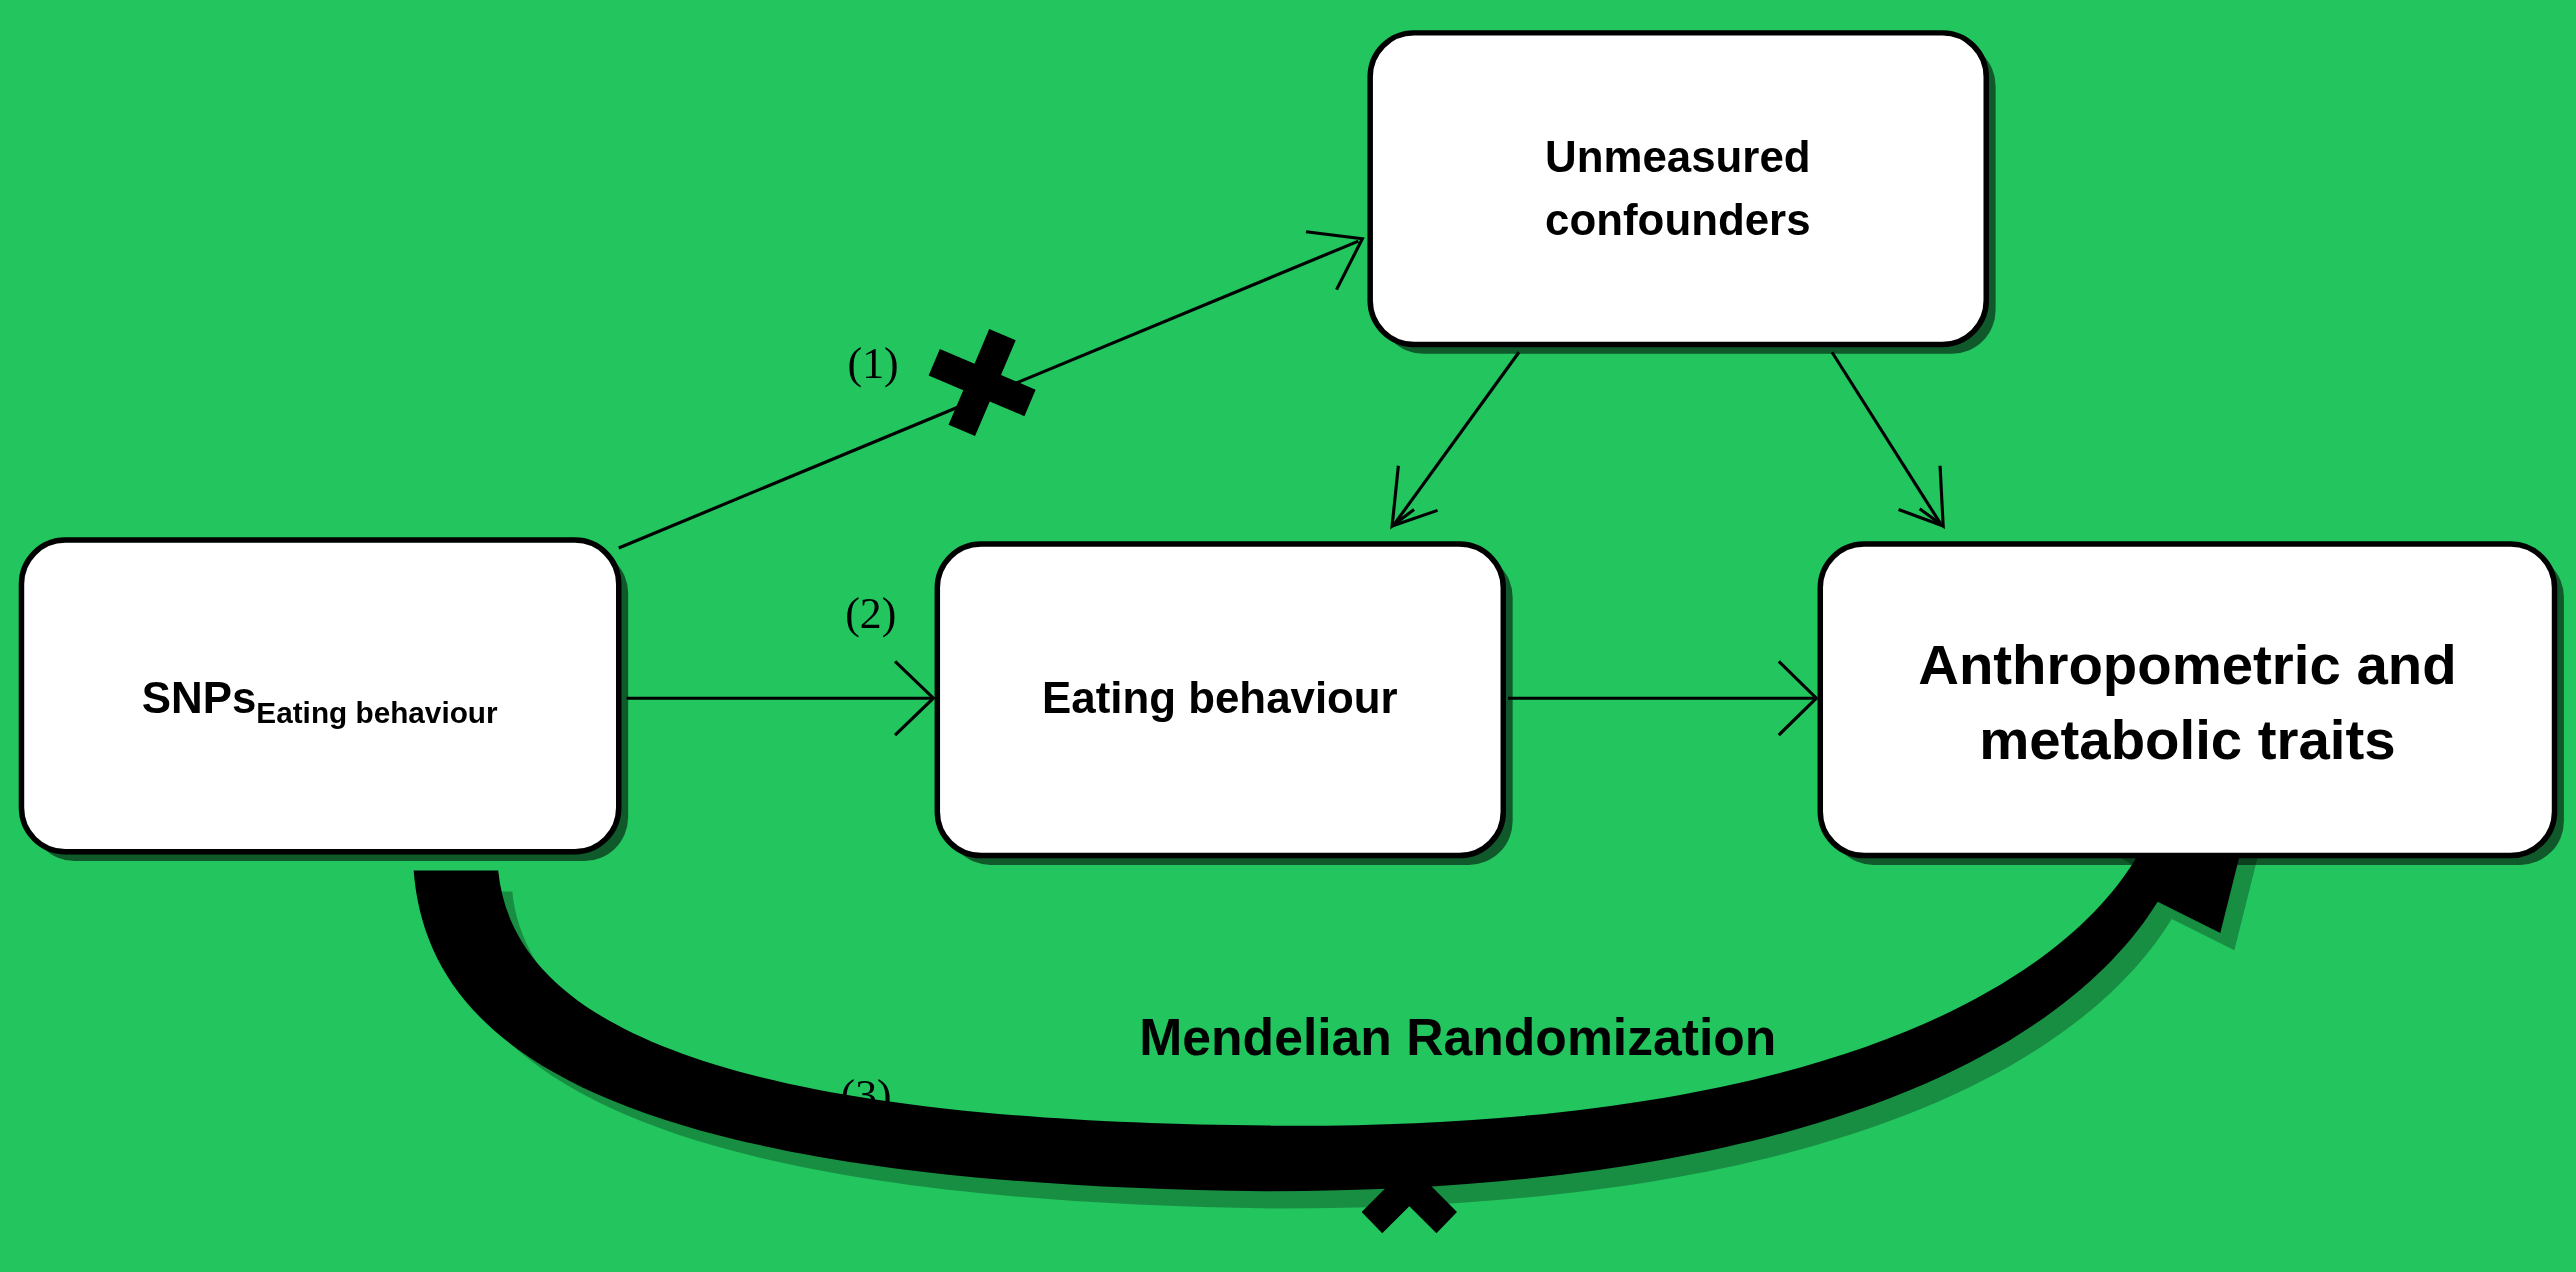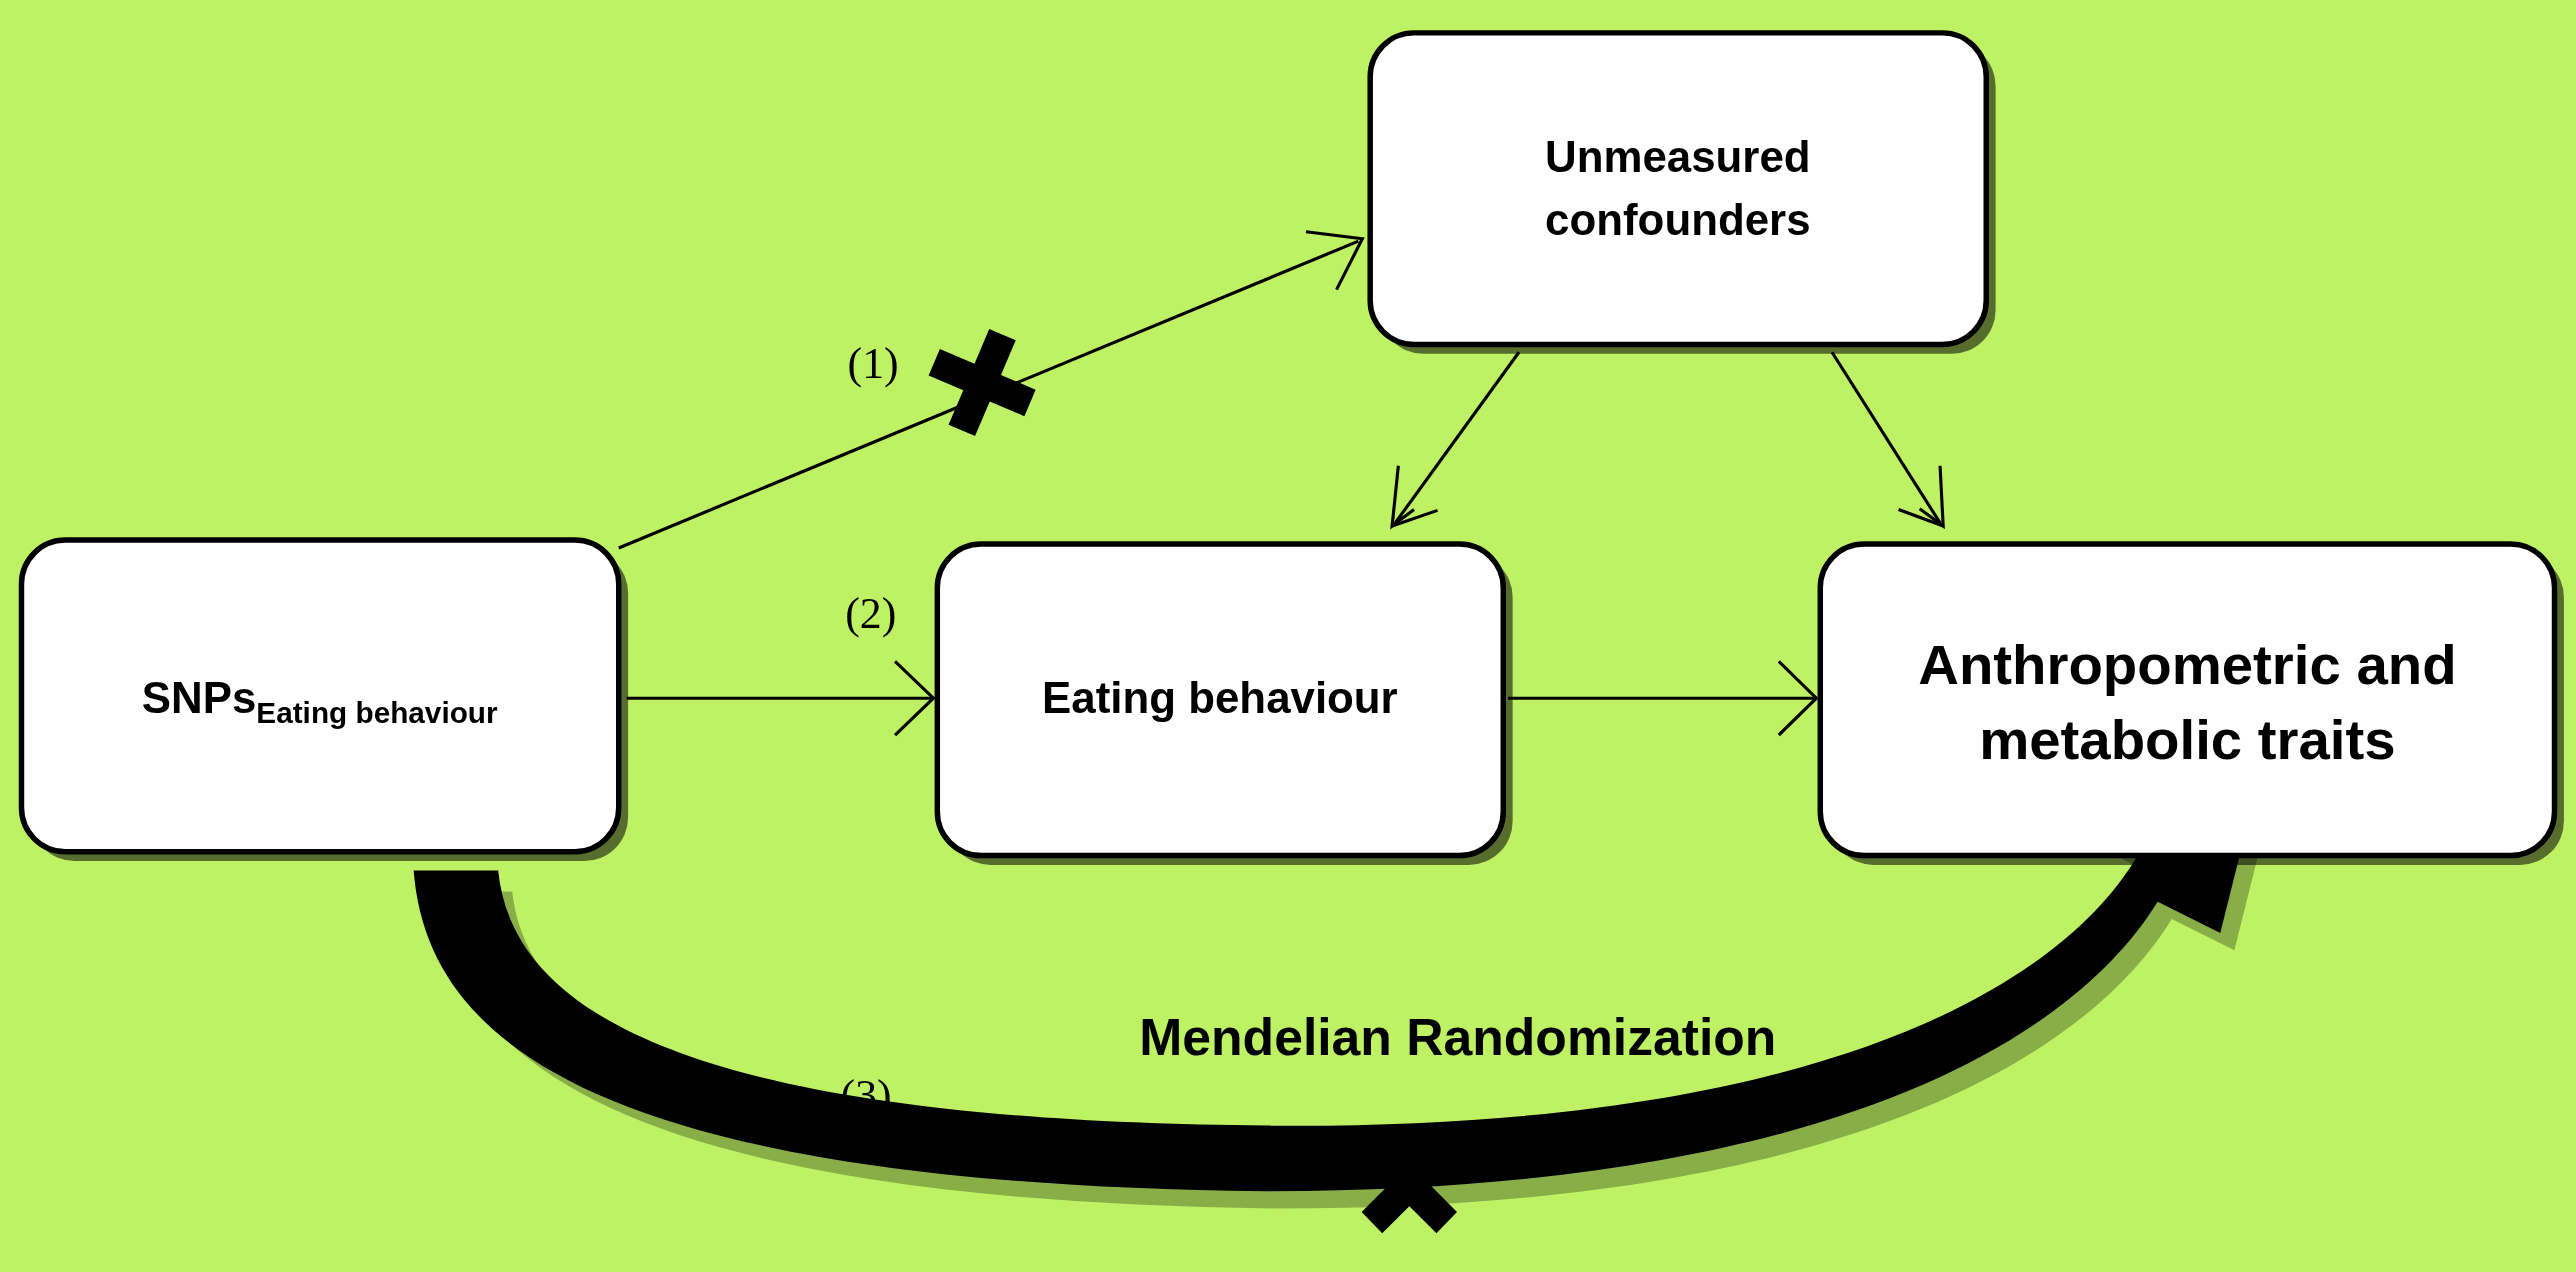--- a/index.html
+++ b/index.html
@@ -8,21 +8,21 @@
     padding: 0;
     background: #ffffff;
   }
   body {
     font-family: "Liberation Sans", sans-serif;
   }
   #diagram-root {
     position: relative;
     width: 2576px;
     height: 1272px;
-    background: #bef264;
+    background: #22c55e;
     overflow: hidden;
   }
   svg#diagram-svg {
     position: absolute;
     left: 0;
     top: 0;
     width: 2576px;
     height: 1272px;
     display: block;
   }

